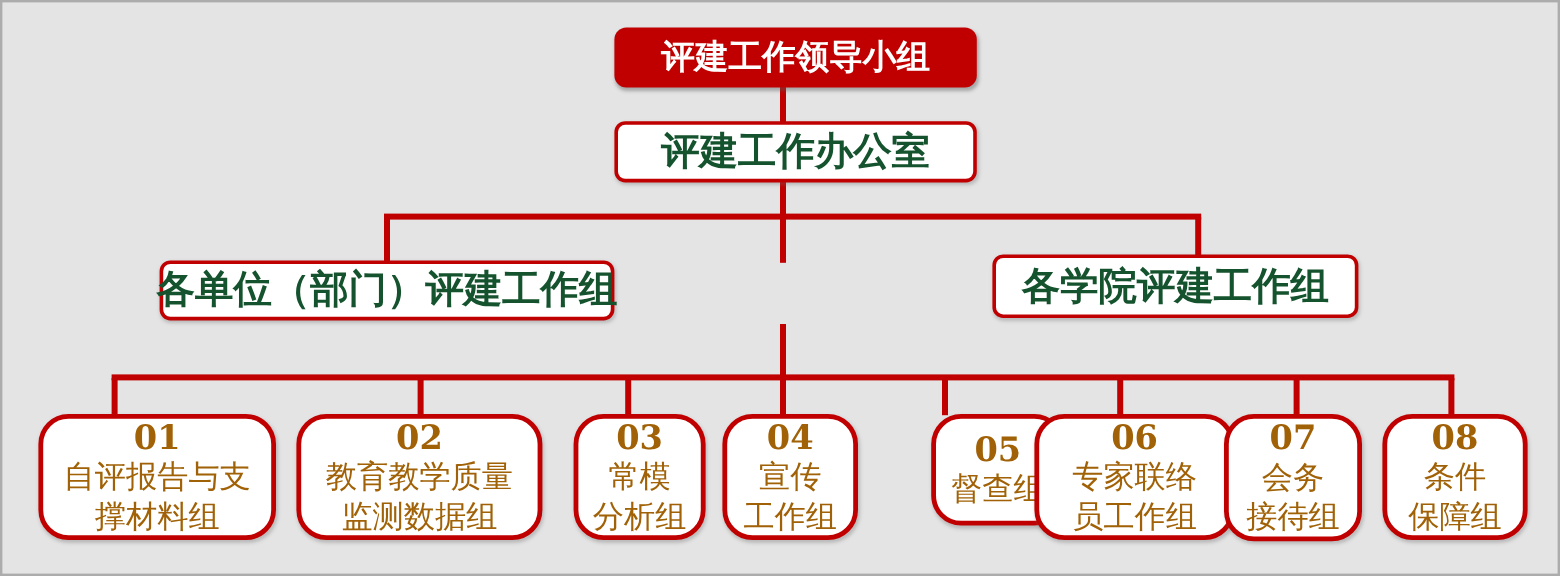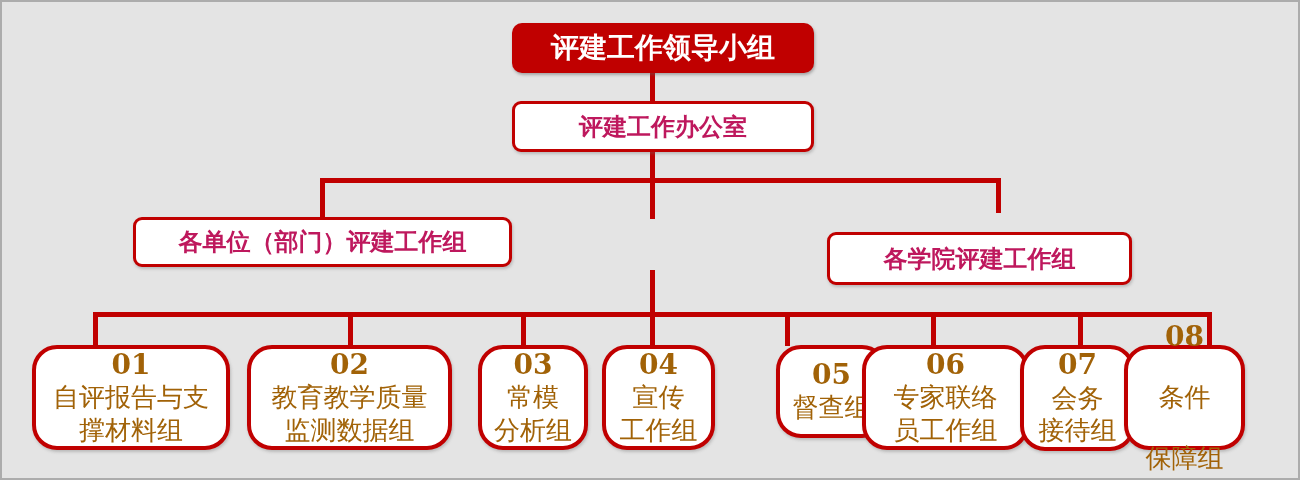--- a/index.html
+++ b/index.html
@@ -5,22 +5,22 @@
   html,body{margin:0;padding:0;}
   body{font-family:"Liberation Sans",sans-serif;background:#ffffff;}
   .stage{position:relative;width:1300px;height:486px;background:#ffffff;overflow:hidden;}
   .panel{position:absolute;left:0;top:0;width:1300px;height:480px;box-sizing:border-box;
          background:#E4E4E4;border:2px solid #ACACAC;}
   .line{position:absolute;background:#C00000;}
   .box{position:absolute;box-sizing:border-box;text-align:center;
        display:flex;flex-direction:column;align-items:center;justify-content:center;}
   .root-box{background:#C00000;color:#ffffff;border-radius:10px;
             font-weight:bold;font-size:28px;box-shadow:1px 2px 3px rgba(90,90,90,0.45);}
-  .outline-box{background:#ffffff;color:#be185d;border:3px solid #C00000;border-radius:9px;
-               font-weight:bold;font-size:24px;box-shadow:1px 2px 3px rgba(110,110,110,0.35);}
+  .outline-box{background:#ffffff;color:#14532d;border:3px solid #C00000;border-radius:9px;
+               font-weight:bold;font-size:32px;box-shadow:1px 2px 3px rgba(110,110,110,0.35);}
   .leaf-box{background:#ffffff;color:#a16207;border:4px solid #C00000;border-radius:25px;
             box-shadow:1px 2px 3px rgba(110,110,110,0.35);}
   .leaf-number{font-family:"DejaVu Serif","Liberation Serif",serif;
                font-weight:bold;font-size:28px;line-height:1.15;}
   .leaf-line{font-size:26px;line-height:1.25;white-space:nowrap;}
   .label{white-space:nowrap;}
 </style>
 </head>
 <body>
 
@@ -47,21 +47,21 @@
     <span class="label">评建工作领导小组</span>
   </div>
 
   <div class="box outline-box" style="left:512px;top:101px;width:302px;height:51px;">
     <span class="label">评建工作办公室</span>
   </div>
 
   <div class="box outline-box" style="left:133px;top:217px;width:379px;height:50px;">
     <span class="label">各单位（部门）评建工作组</span>
   </div>
-  <div class="box outline-box" style="left:827px;top:212px;width:305px;height:53px;margin-top:20px;">
+  <div class="box outline-box" style="left:827px;top:212px;width:305px;height:53px;">
     <span class="label">各学院评建工作组</span>
   </div>
 
   <div class="box leaf-box" style="left:32px;top:345px;width:198px;height:105px;">
     <div class="leaf-number">01</div>
     <div class="leaf-line">自评报告与支</div>
     <div class="leaf-line">撑材料组</div>
   </div>
   <div class="box leaf-box" style="left:247px;top:345px;width:205px;height:105px;">
     <div class="leaf-number">02</div>
@@ -86,18 +86,18 @@
   <div class="box leaf-box" style="left:862px;top:345px;width:167px;height:105px;">
     <div class="leaf-number">06</div>
     <div class="leaf-line">专家联络</div>
     <div class="leaf-line">员工作组</div>
   </div>
   <div class="box leaf-box" style="left:1020px;top:345px;width:115px;height:106px;">
     <div class="leaf-number">07</div>
     <div class="leaf-line">会务</div>
     <div class="leaf-line">接待组</div>
   </div>
-  <div class="box leaf-box" style="left:1124px;top:345px;width:121px;height:105px;gap:28px;">
+  <div class="box leaf-box" style="left:1152px;top:345px;width:121px;height:105px;">
     <div class="leaf-number">08</div>
     <div class="leaf-line">条件</div>
     <div class="leaf-line">保障组</div>
   </div>
 </div>
 
 </body></html>

